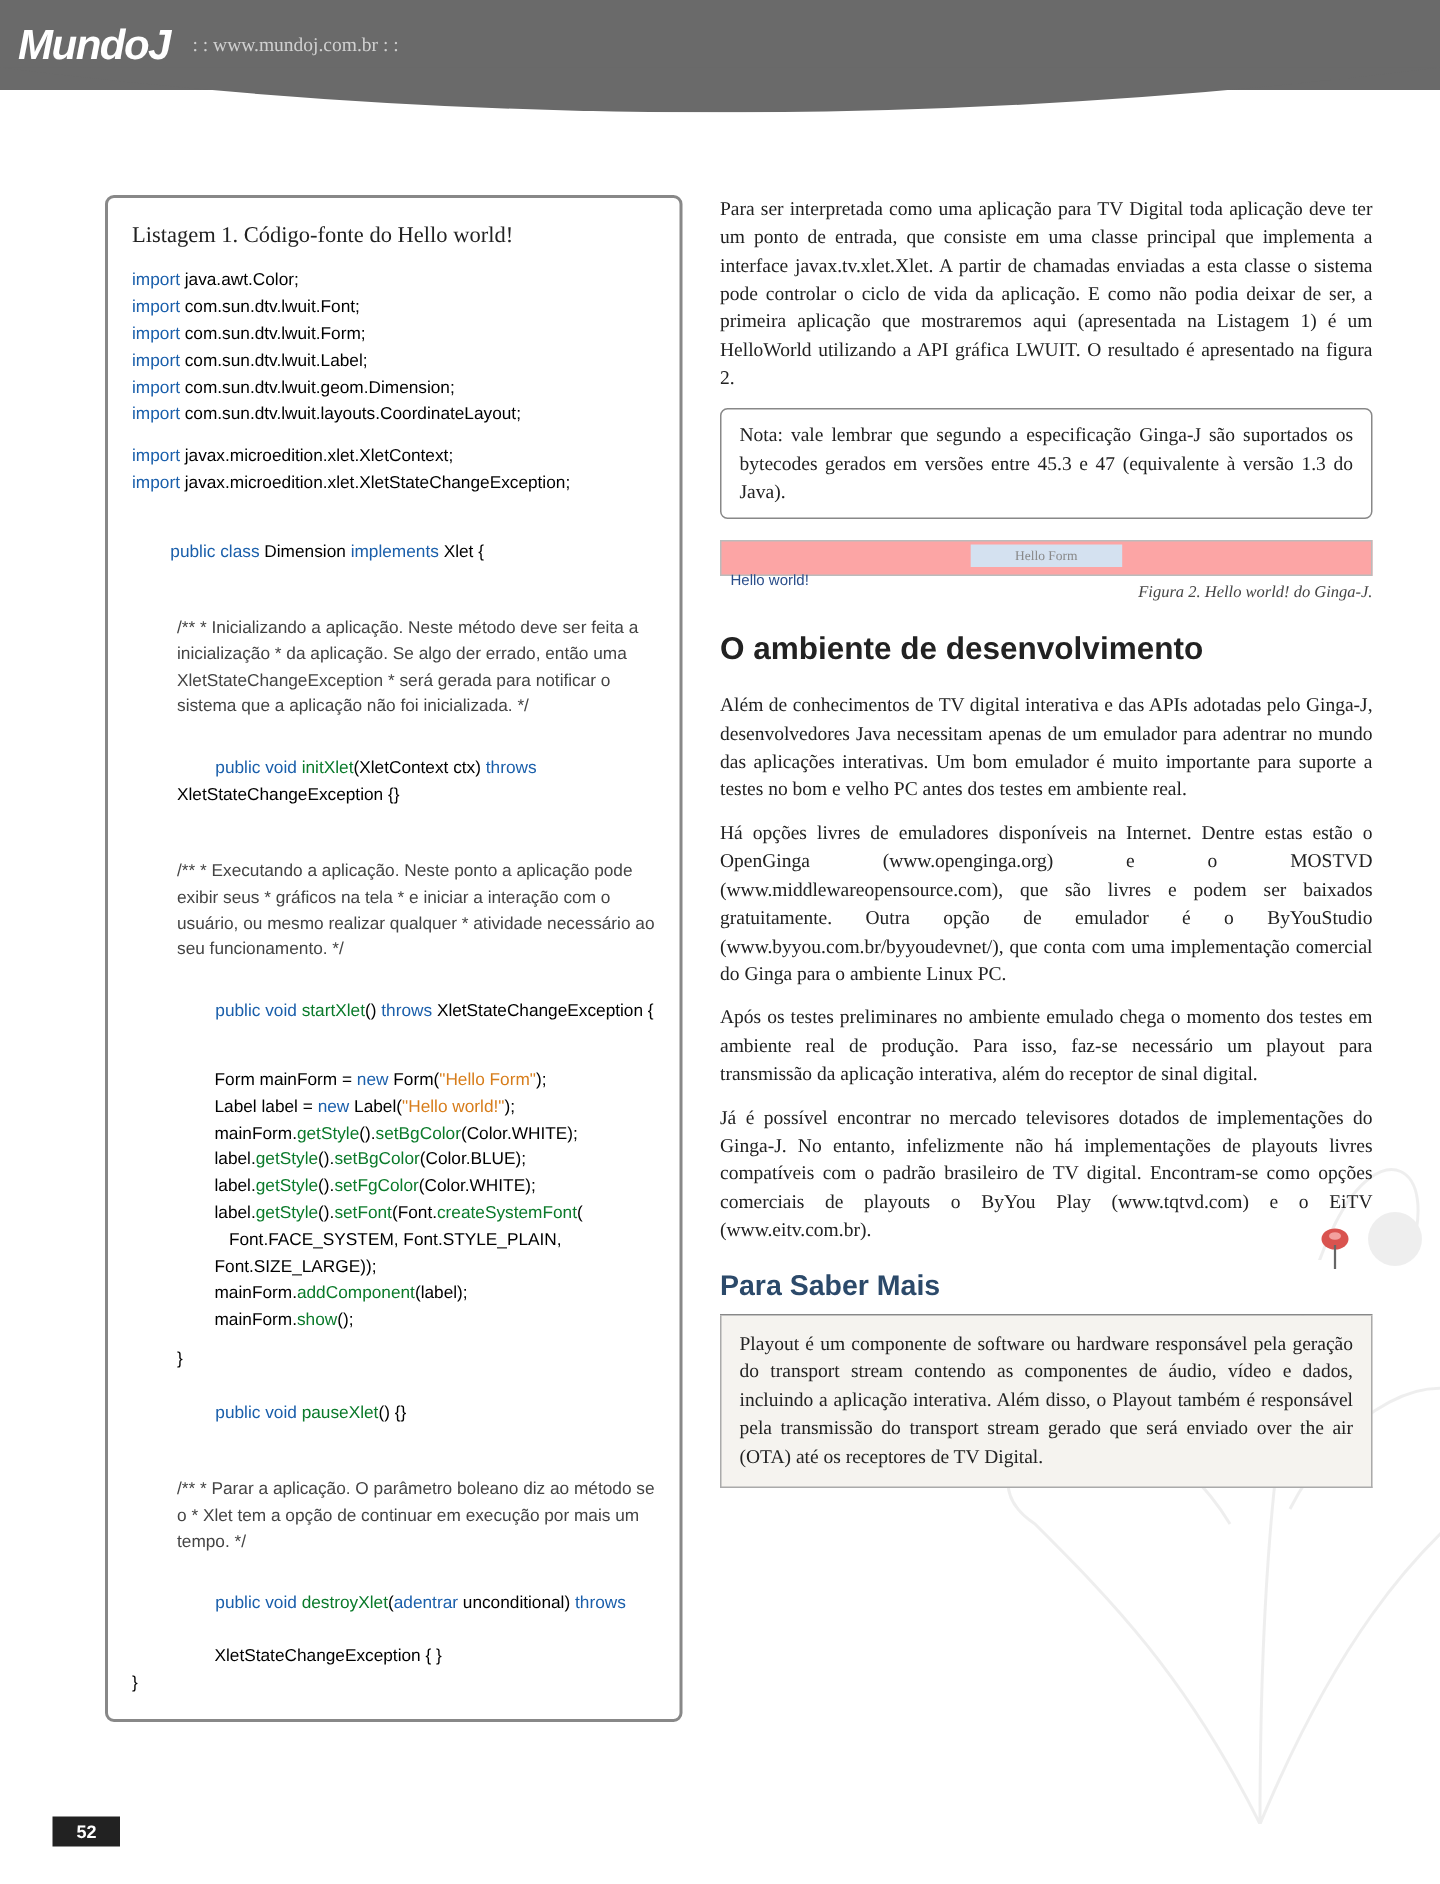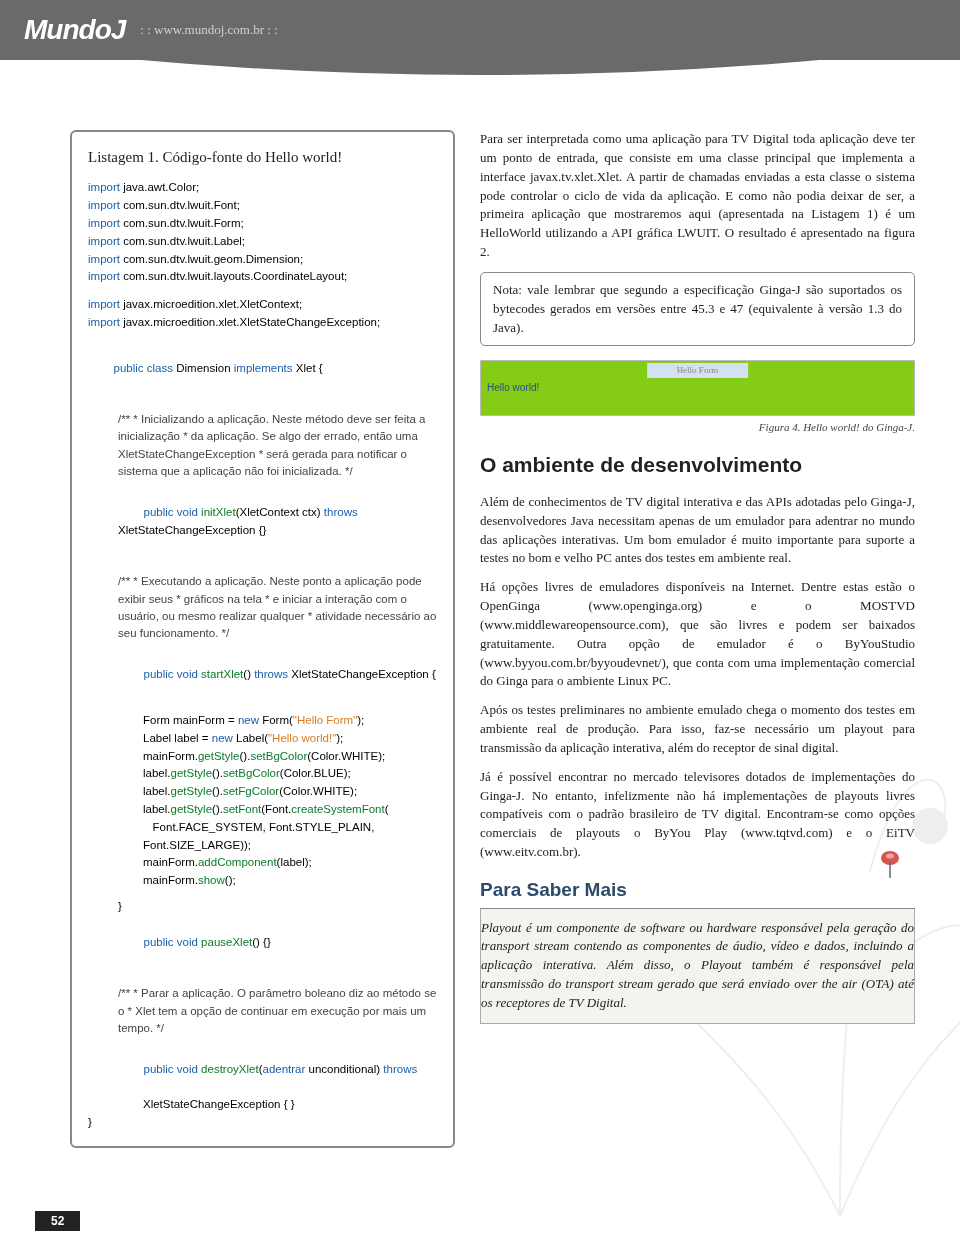--- a/index.html
+++ b/index.html
@@ -10,21 +10,21 @@
     background: #fff;
     position: relative;
     overflow: hidden;
   }
   .header-bar {
     background: #6a6a6a;
     height: 60px;
     position: relative;
     display: flex;
     align-items: center;
-    padding-left: 24px;
+    padding-left: 12px;
     color: #d0d0d0;
     font-size: 13px;
   }
   .logo {
     font-family: Arial, sans-serif;
     font-size: 28px;
     font-weight: bold;
     color: #fff;
     font-style: italic;
     letter-spacing: -1px;
@@ -85,22 +85,22 @@
   .note-box {
     border: 1.5px solid #888;
     border-radius: 5px;
     padding: 8px 12px;
     font-size: 13px;
     margin: 8px 0 14px 0;
     text-align: justify;
   }
   .figure-img {
     width: 100%;
-    height: 56px;
-    background: #84cc16;
+    height: 24px;
+    background: #fca5a5;
     border: 1px solid #bbb;
     position: relative;
     margin-bottom: 4px;
   }
   .figure-img .fig-label-bar {
     position: absolute;
     top: 2px;
     left: 50%;
     transform: translateX(-50%);
     font-size: 9px;
@@ -141,25 +141,24 @@
     background: #fff;
     position: relative;
     z-index: 2;
     padding: 4px 0;
     border-bottom: 1px solid #888;
   }
   .callout-body {
     background: #f5f3ef;
     border: 1px solid #aaa;
     border-top: none;
-    padding: 10px 0;
+    padding: 10px 12px;
     font-size: 13px;
     text-align: justify;
     line-height: 1.45;
-    font-style: italic;
   }
   .pin {
     position: absolute;
     top: -22px;
     right: 12px;
     width: 26px;
     height: 30px;
     z-index: 3;
   }
   .pagenum {
@@ -262,21 +261,21 @@
 
   <div class="col-right">
     <p class="para">Para ser interpretada como uma aplicação para TV Digital toda aplicação deve ter um ponto de entrada, que consiste em uma classe principal que implementa a interface javax.tv.xlet.Xlet. A partir de chamadas enviadas a esta classe o sistema pode controlar o ciclo de vida da aplicação. E como não podia deixar de ser, a primeira aplicação que mostraremos aqui (apresentada na Listagem 1) é um HelloWorld utilizando a API gráfica LWUIT. O resultado é apresentado na figura 2.</p>
 
     <div class="note-box">Nota: vale lembrar que segundo a especificação Ginga-J são suportados os bytecodes gerados em versões entre 45.3 e 47 (equivalente à versão 1.3 do Java).</div>
 
     <div class="figure-img">
       <div class="fig-label-bar">Hello Form</div>
       <div class="fig-text">Hello world!</div>
     </div>
-    <div class="figure-caption">Figura 4. Hello world! do Ginga-J.</div>
+    <div class="figure-caption">Figura 2. Hello world! do Ginga-J.</div>
 
     <h2 class="section">O ambiente de desenvolvimento</h2>
     <p class="para">Além de conhecimentos de TV digital interativa e das APIs adotadas pelo Ginga-J, desenvolvedores Java necessitam apenas de um emulador para adentrar no mundo das aplicações interativas. Um bom emulador é muito importante para suporte a testes no bom e velho PC antes dos testes em ambiente real.</p>
     <p class="para">Há opções livres de emuladores disponíveis na Internet. Dentre estas estão o OpenGinga (www.openginga.org) e o MOSTVD (www.middlewareopensource.com), que são livres e podem ser baixados gratuitamente. Outra opção de emulador é o ByYouStudio (www.byyou.com.br/byyoudevnet/), que conta com uma implementação comercial do Ginga para o ambiente Linux PC.</p>
     <p class="para">Após os testes preliminares no ambiente emulado chega o momento dos testes em ambiente real de produção. Para isso, faz-se necessário um playout para transmissão da aplicação interativa, além do receptor de sinal digital.</p>
     <p class="para">Já é possível encontrar no mercado televisores dotados de implementações do Ginga-J. No entanto, infelizmente não há implementações de playouts livres compatíveis com o padrão brasileiro de TV digital. Encontram-se como opções comerciais de playouts o ByYou Play (www.tqtvd.com) e o EiTV (www.eitv.com.br).</p>
 
     <div class="callout">
       <svg class="pin" viewBox="0 0 26 30">
         <ellipse cx="13" cy="8" rx="9" ry="7" fill="#d9534f"></ellipse>

